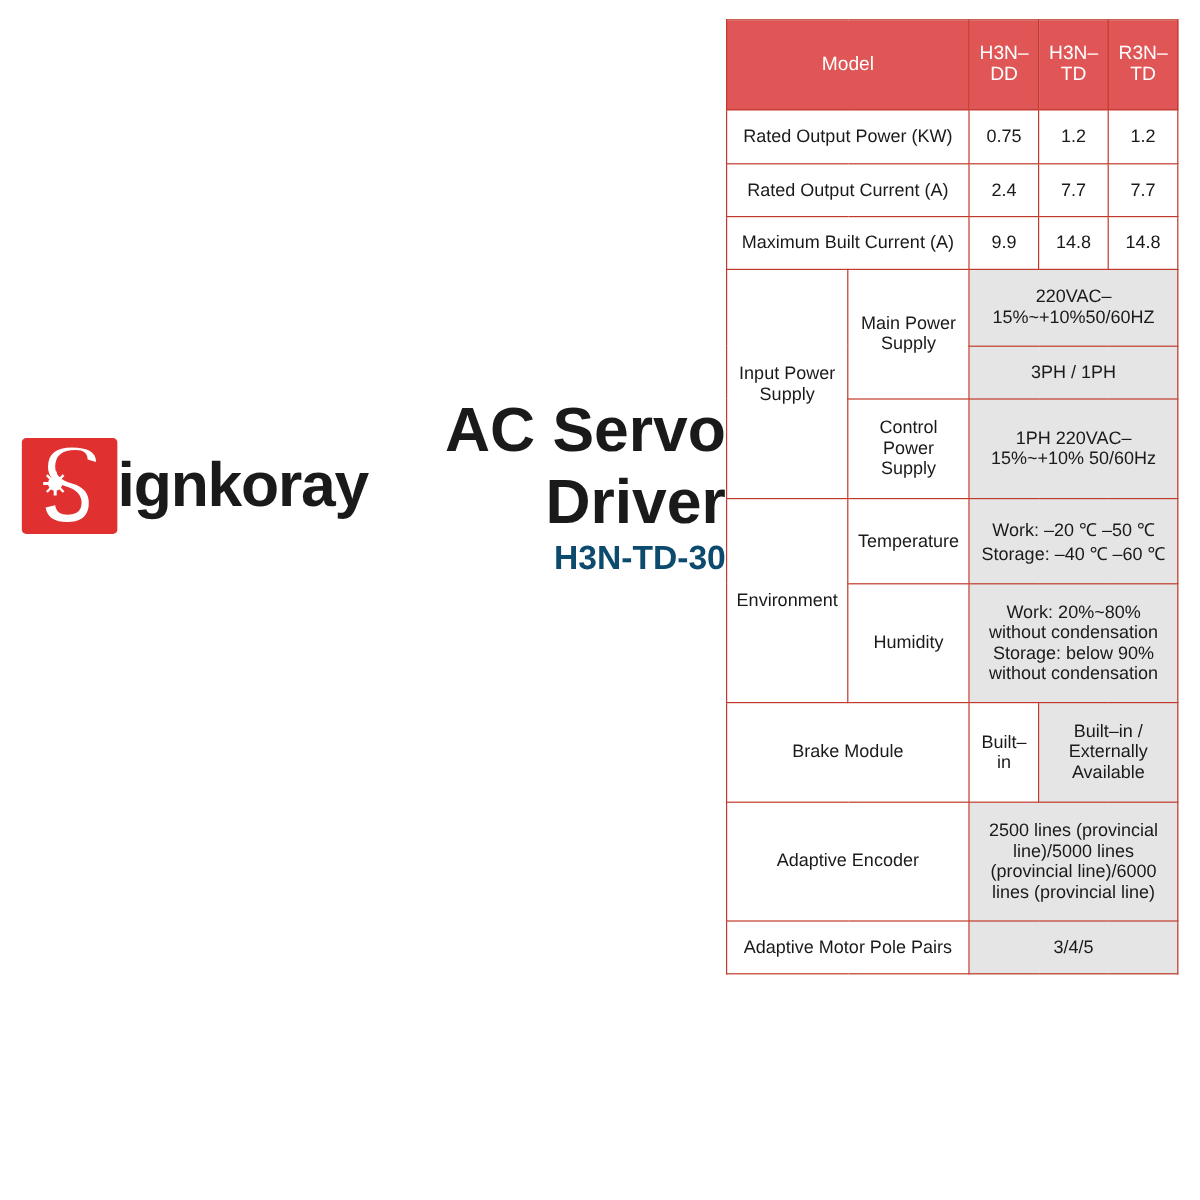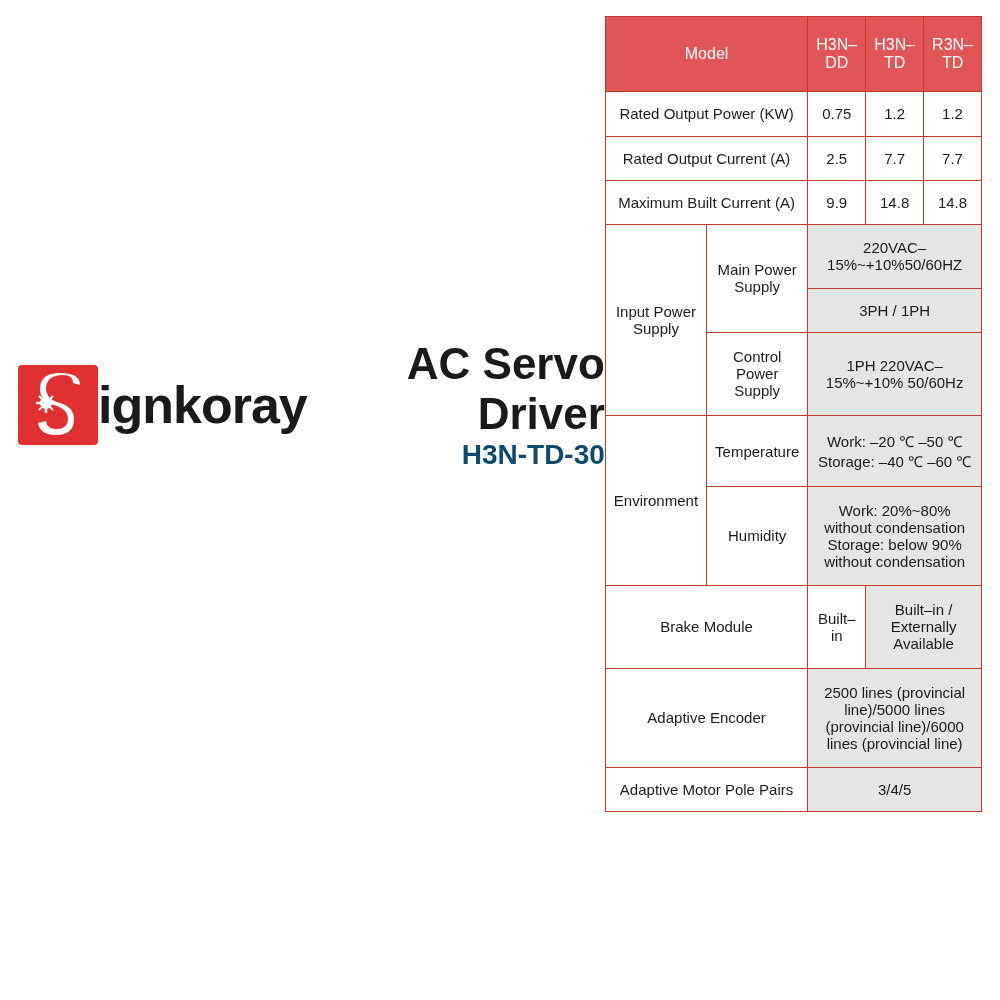--- a/index.html
+++ b/index.html
@@ -44,21 +44,21 @@
       font-weight: bold;
       color: #1a1a1a;
       letter-spacing: -1px;
     }
 
     .product-info {
       text-align: right;
     }
 
     .product-title {
-      font-size: 44px;
+      font-size: 52px;
       font-weight: bold;
       color: #1a1a1a;
     }
 
     .product-model {
       font-size: 28px;
       font-weight: bold;
       color: #0c4a6e;
     }
 
@@ -159,21 +159,21 @@
 
     <tr>
       <td colspan="2" class="label-cell">Rated Output Power (KW)</td>
       <td class="value-cell">0.75</td>
       <td class="value-cell">1.2</td>
       <td class="value-cell">1.2</td>
     </tr>
 
     <tr>
       <td colspan="2" class="label-cell">Rated Output Current (A)</td>
-      <td class="value-cell">2.5</td>
+      <td class="value-cell">2.4</td>
       <td class="value-cell">7.7</td>
       <td class="value-cell">7.7</td>
     </tr>
 
     <tr>
       <td colspan="2" class="label-cell">Maximum Built Current (A)</td>
       <td class="value-cell">9.9</td>
       <td class="value-cell">14.8</td>
       <td class="value-cell">14.8</td>
     </tr>

